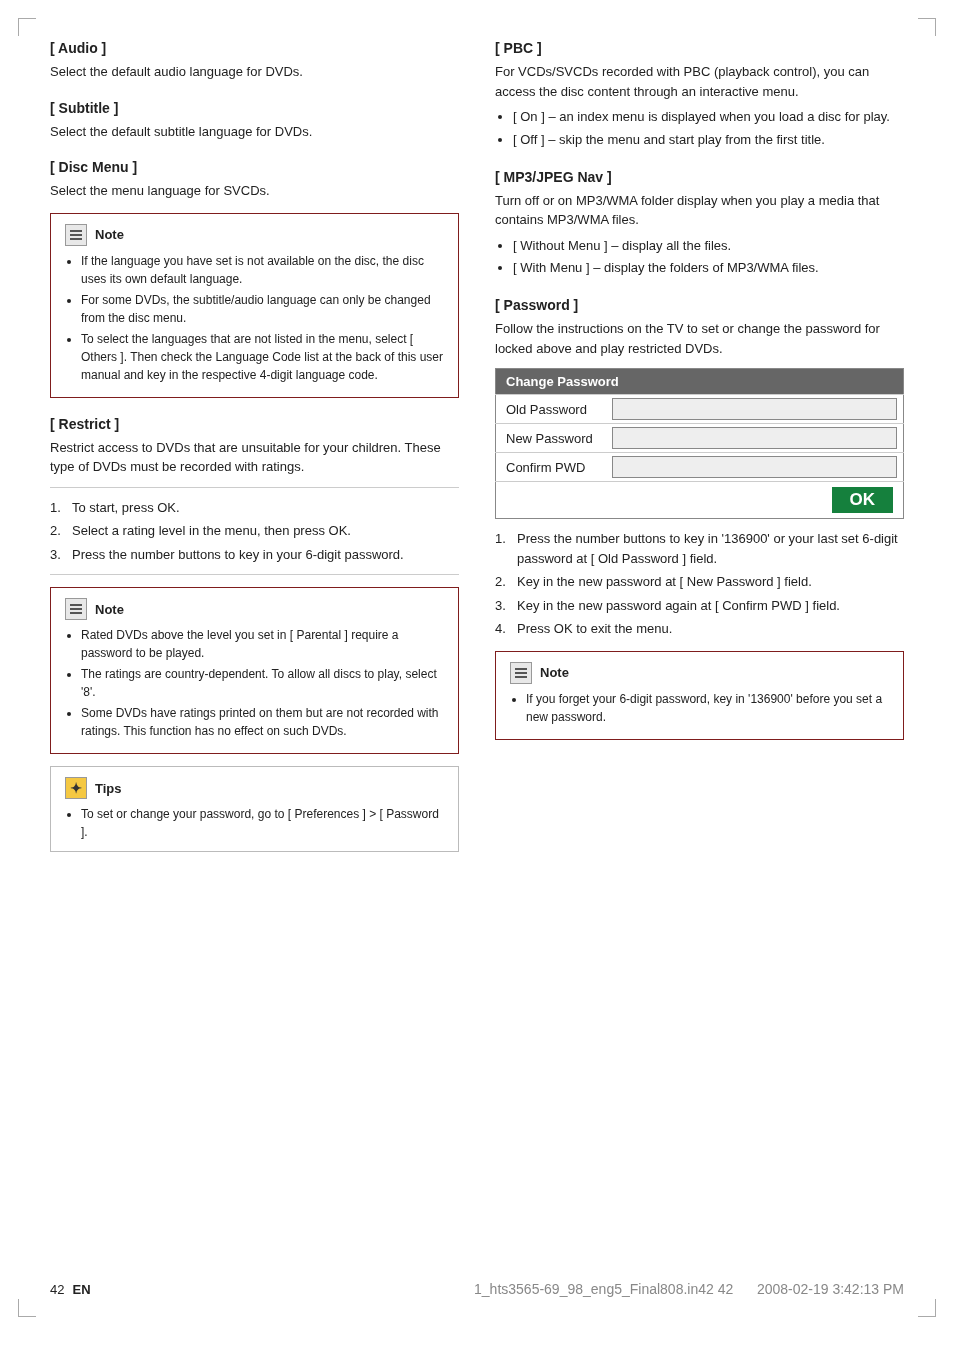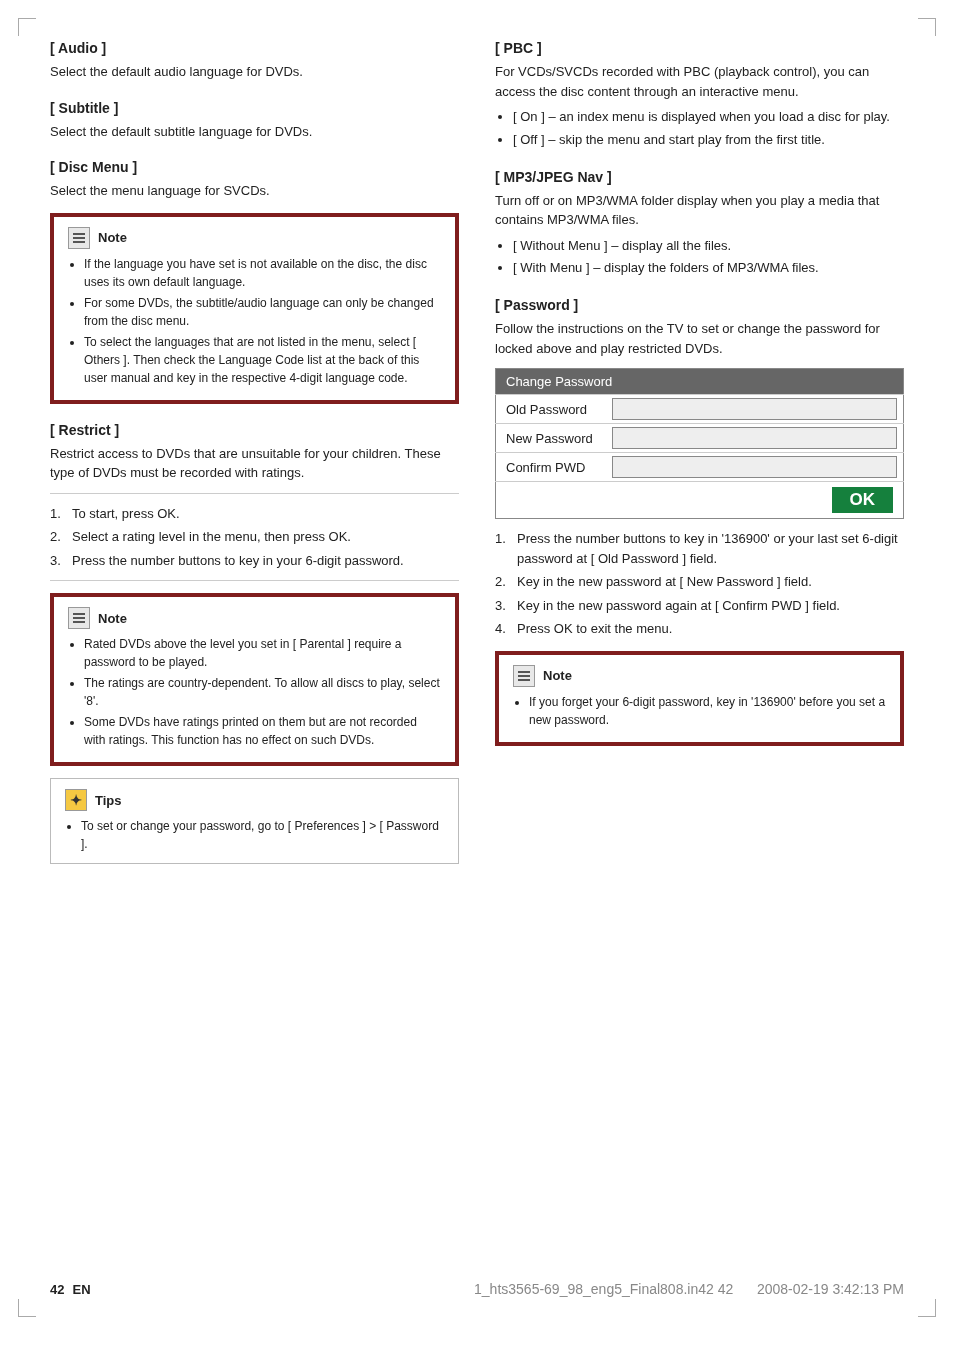--- a/index.html
+++ b/index.html
@@ -58,21 +58,21 @@
       margin-top: 0;
     }
 
     .section-text {
       font-size: 13px;
       line-height: 1.5;
       margin-bottom: 4px;
     }
 
     .note-box {
-      border: 4px solid #7f1d1d;
+      border: 1px solid #7f1d1d;
       padding: 10px 14px;
       margin: 12px 0;
       background: #fff;
     }
 
     .note-header {
       display: flex;
       align-items: center;
       gap: 8px;
       font-weight: bold;
@@ -181,21 +181,21 @@
       width: 100%;
       margin: 10px 0;
       font-size: 13px;
     }
 
     .password-table thead tr th {
       background: #666;
       color: #fff;
       padding: 5px 10px;
       text-align: left;
-      font-weight: normal;
+      font-weight: bold;
     }
 
     .password-table tbody tr td {
       padding: 5px 10px;
       border-top: 1px solid #ccc;
     }
 
     .password-table tbody tr td.field-name {
       width: 110px;
     }
@@ -244,21 +244,21 @@
       bottom: 50px;
       left: 50px;
       right: 50px;
       display: flex;
       align-items: flex-end;
       justify-content: space-between;
     }
 
     .page-num {
       font-size: 13px;
-      font-weight: bold;
+      font-weight: normal;
     }
 
     .footer-file {
       font-size: 14px;
       color: #888;
     }
   </style>
 </head>
 <body>
 

